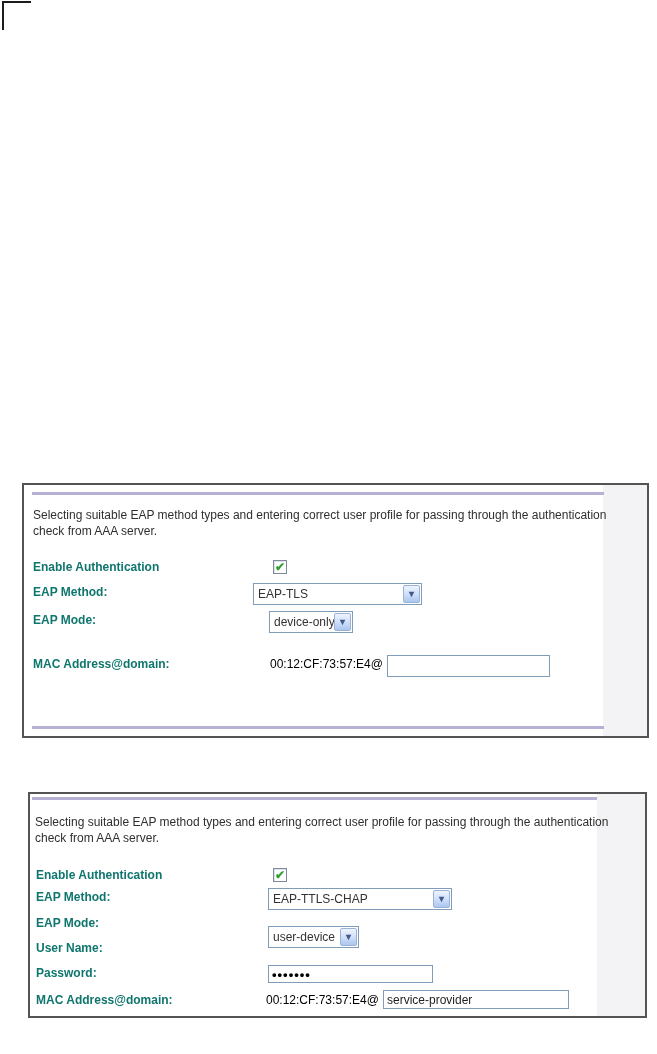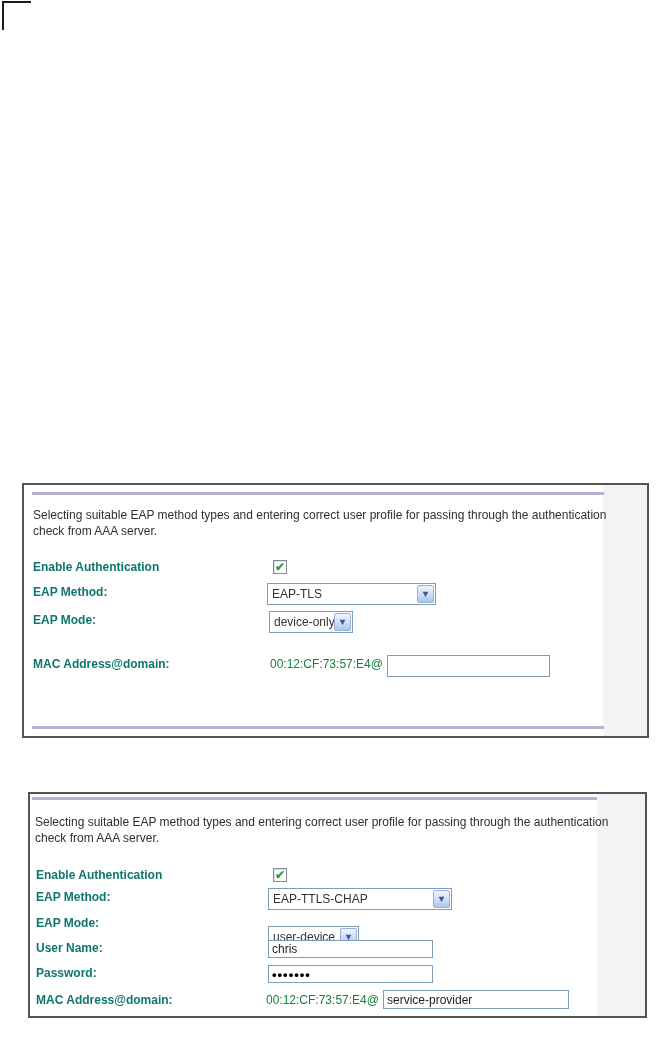--- a/index.html
+++ b/index.html
@@ -44,21 +44,21 @@
                 background:linear-gradient(180deg,#eef4fe 0%,#cdddf8 55%,#abc6ef 100%);
                 border:1px solid #9ab2da; border-radius:2px;
                 display:flex; align-items:center; justify-content:center;
                 color:#41598c; font-size:10px; line-height:10px; font-weight:bold; }
 
   
   input.txt { position:absolute; border:1px solid #7f9db9; background:#fff; font-family:"Liberation Sans", sans-serif;
               font-size:12px; color:#1e1e1e; padding:0 3px; outline:none; }
   input.pwd { font-size:13px; font-weight:bold; letter-spacing:1px; color:#000; }
 
-  .mac-prefix { position:absolute; font-size:12px; line-height:14px; color:#15803d; white-space:nowrap; }
+  .mac-prefix { position:absolute; font-size:12px; line-height:14px; color:#000000; white-space:nowrap; }
 </style>
 </head>
 <body>
 
 <div class="page">
 
   <div class="corner-h"></div>
   <div class="corner-v"></div>
 
   <div class="panel panel-1">
@@ -69,21 +69,21 @@
       <div>Selecting suitable EAP method types and entering correct user profile for passing through the authentication</div>
       <div>check from AAA server.</div>
     </div>
 
     <div class="lbl" style="left:9px; top:75px;">Enable Authentication</div>
     <div class="cbx" style="left:249px; top:75px;">
       <span>✔</span>
     </div>
 
     <div class="lbl" style="left:9px; top:100px;">EAP Method:</div>
-    <div class="sel" style="left:243px; top:98px; width:169px;">
+    <div class="sel" style="left:229px; top:98px; width:169px;">
       <span class="val">EAP-TLS</span>
       <span class="arrow">▾</span>
     </div>
 
     <div class="lbl" style="left:9px; top:128px;">EAP Mode:</div>
     <div class="sel" style="left:245px; top:126px; width:84px;">
       <span class="val">device-only</span>
       <span class="arrow">▾</span>
     </div>
 
@@ -114,21 +114,20 @@
       <span class="arrow">▾</span>
     </div>
 
     <div class="lbl" style="left:6px; top:122px;">EAP Mode:</div>
     <div class="sel" style="left:238px; top:120px; width:91px;margin-top:12px;">
       <span class="val">user-device</span>
       <span class="arrow">▾</span>
     </div>
 
     <div class="lbl" style="left:6px; top:147px;">User Name:</div>
-    <input class="txt" type="text" style="left: 238px; top: 146px; width: 165px; height: 18px;" value="chris">
 
     <div class="lbl" style="left:6px; top:172px;">Password:</div>
     <input class="txt pwd" type="text" style="left: 238px; top: 171px; width: 165px; height: 18px;" value="•••••••">
 
     <div class="lbl" style="left:6px; top:199px;">MAC Address@domain:</div>
     <div class="mac-prefix" style="left:236px; top:199px;">00:12:CF:73:57:E4@</div>
     <input class="txt" type="text" style="left: 353px; top: 196px; width: 186px; height: 19px;" value="service-provider">
   </div>
 
 </div>

